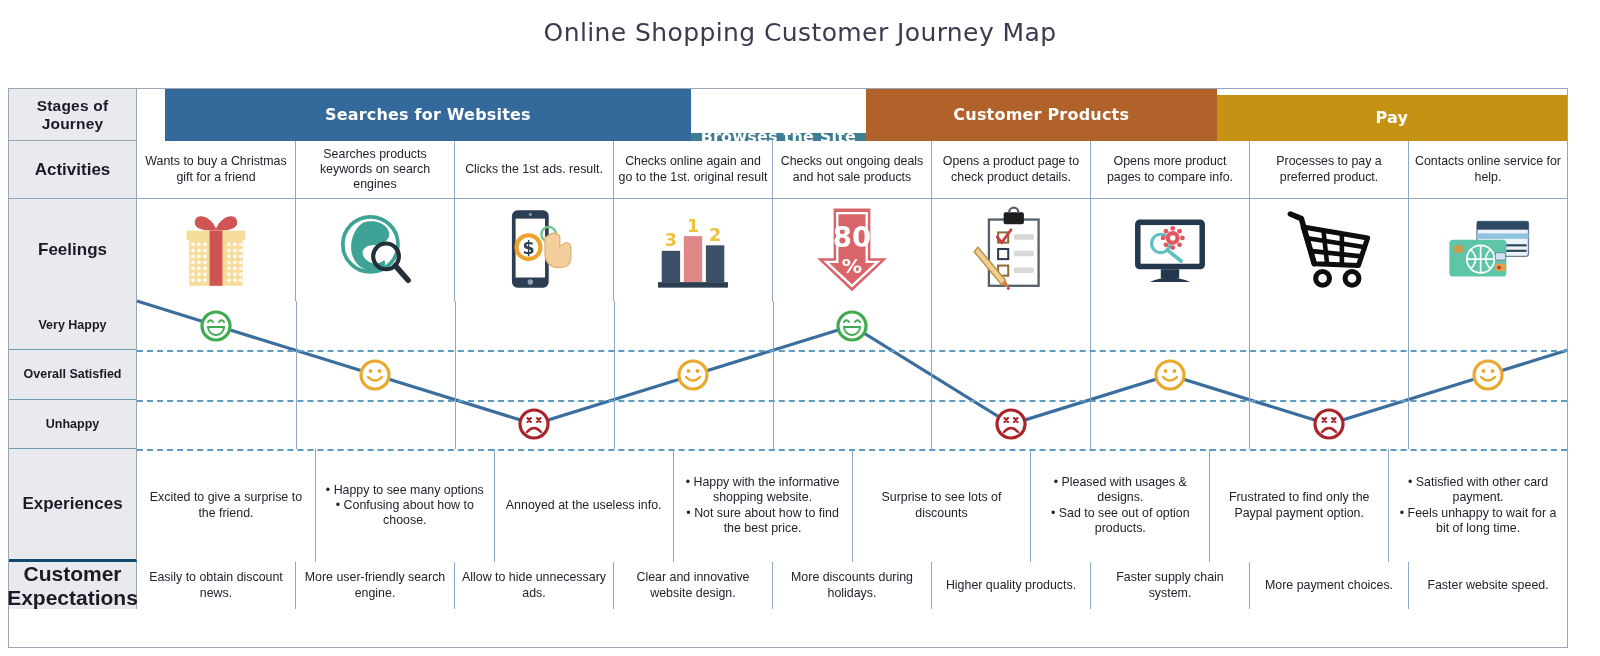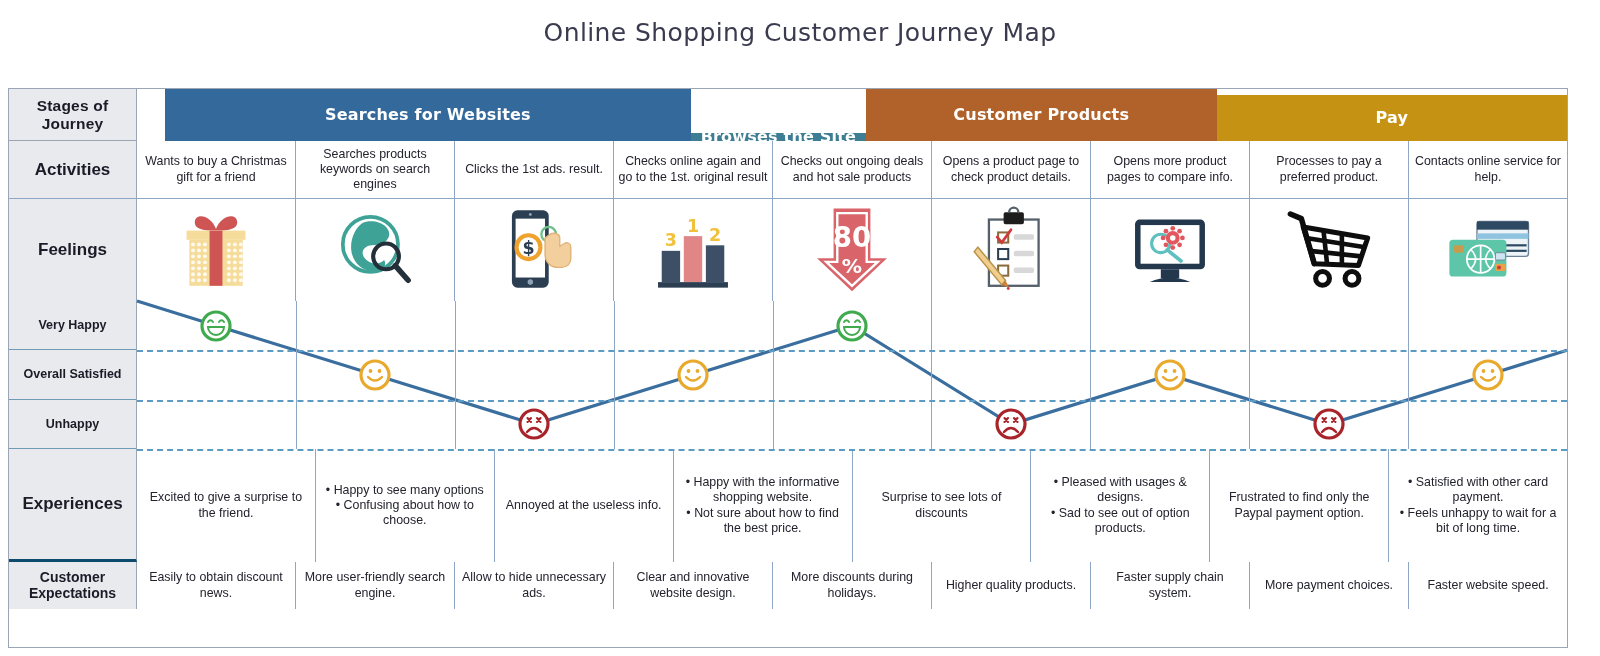--- a/index.html
+++ b/index.html
@@ -86,21 +86,21 @@
   #experiences-row{height:113px;}
   #experiences-row .lbl{font-size:17px;border-bottom:3px solid #0c4a6e;}
   #experiences-row .cell{font-size:12.4px;line-height:1.22;color:#23232e;padding:2px 5px;}
   .exp-list{margin:0;padding:0;list-style:none;text-align:center;}
   .exp-list li{position:relative;padding-left:0;}
   .exp-list li:before{content:"\2022  ";}
   .exp-plain{display:block;}
 
   
   #expect-row{height:47px;}
-  #expect-row .lbl{font-size:14px;line-height:1.12;}
+  #expect-row .lbl{font-size:21px;line-height:1.12;}
   #expect-row .cell{font-size:12.4px;line-height:1.22;color:#23232e;padding:2px 4px;}
   .rowsep-soft{border-bottom:1px solid #8ea7c6;}
 </style>
 </head>
 <body>
 
 <div id="page">
 
   <div id="title">Online Shopping Customer Journey Map</div>
 

